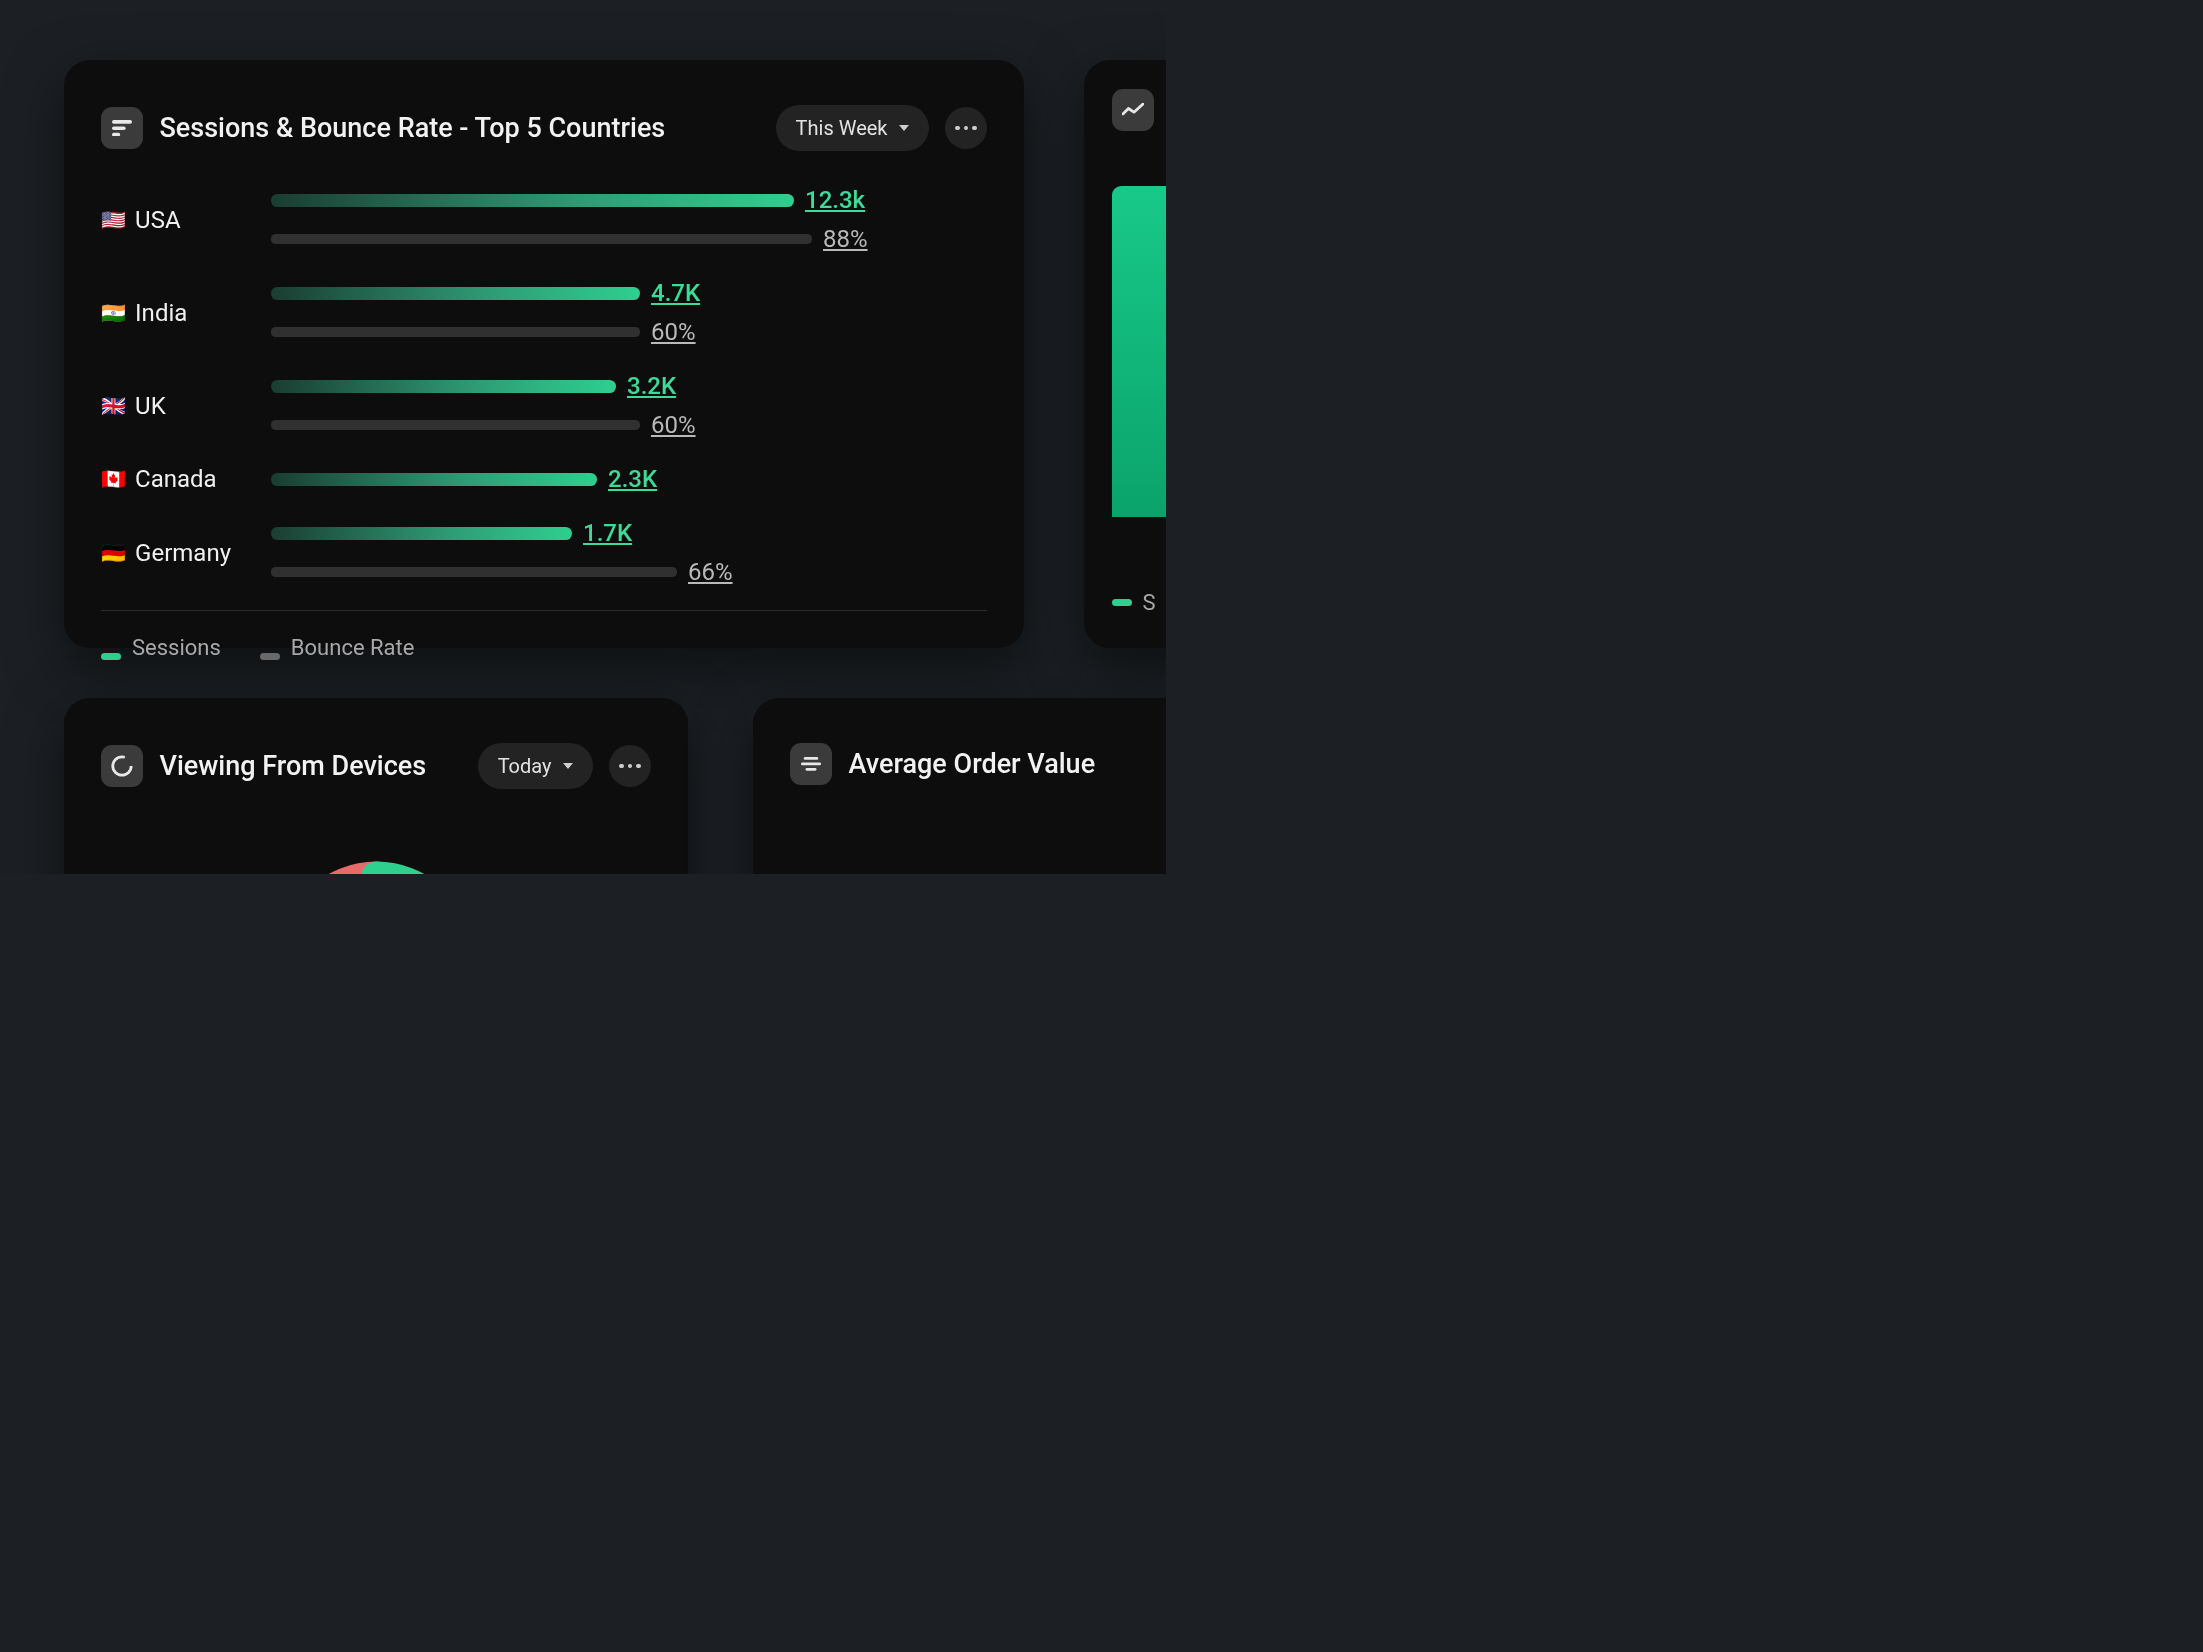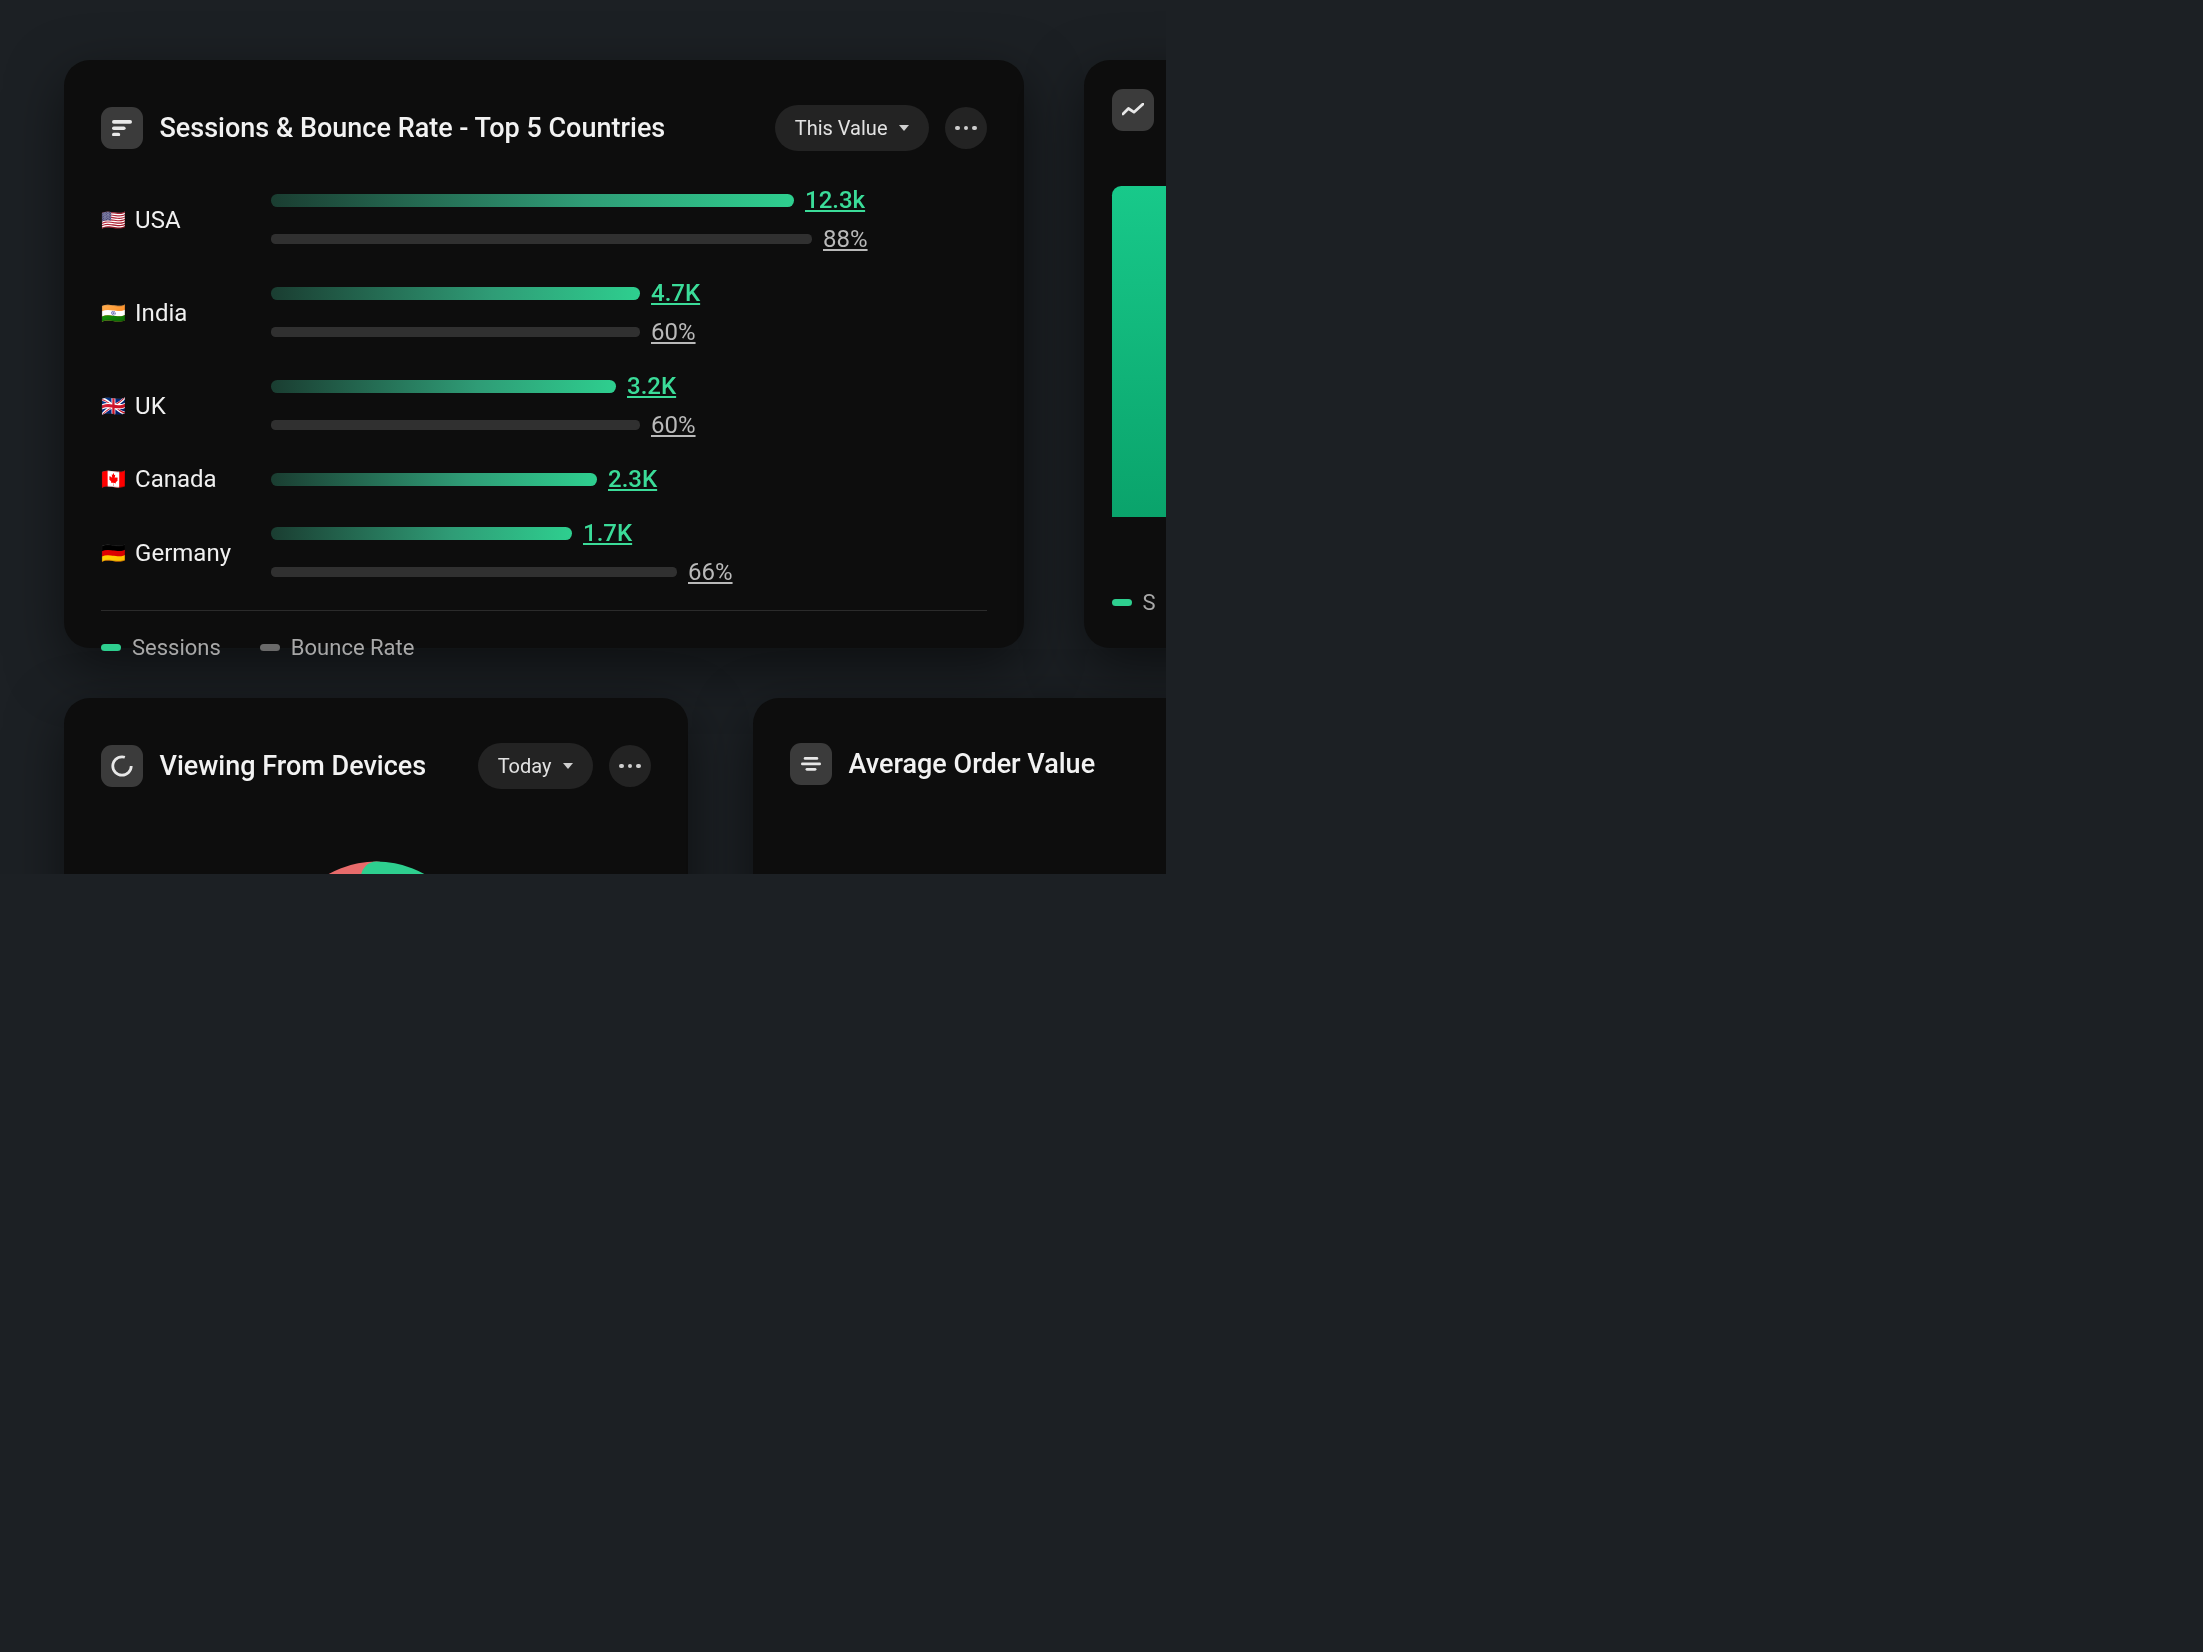--- a/index.html
+++ b/index.html
@@ -77,21 +77,21 @@
   .row-bars { flex:1; display:flex; flex-direction:column; gap:11px; }
   .bar-line { display:flex; align-items:center; gap:11px; }
   .bar-track { position:relative; height: 13px; border-radius: 6.4px; }
   .bar-track.session { background: linear-gradient(90deg, #1a3d31 0%, #2f9c76 60%, #2ecf8f 100%); }
   .bar-track.bounce { background: #303030; height: 9.2px; border-radius:4.6px; }
   .bar-value { font-size: 24px; white-space:nowrap;text-decoration:underline; }
   .bar-value.green { color: #3bdc99; font-weight:500; }
   .bar-value.grey  { color: #b9b9b9; }
   .divider { height:0.9px; background:#2b2b2b; margin-top:24px; }
   .legend { display:flex; gap:39px; margin-top:24px; }
-  .legend-item { display:flex; align-items:center; gap:11px; font-size:22px; color:#a8a8a8;}
+  .legend-item { display:flex; align-items:flex-end; gap:11px; font-size:22px; color:#a8a8a8;}
   .legend-swatch { width:20px; height:7.3px; border-radius:3.7px; }
   .legend-swatch.green { background:#2ecf8f; }
   .legend-swatch.grey  { background:#6a6a6a; }
 
   
   .right-card { left: 1084px; top: 60px; width: 367px; height: 588px; padding:29px 27.5px; }
   .right-chart-stub {
     margin-top: 55px;
     height: 331px;
     width: 100%;
@@ -127,21 +127,21 @@
     <div class="card-header">
       <div class="card-icon">
         <svg width="20" height="16.5" viewBox="0 0 22 18">
             <rect x="0" y="0" width="22" height="4" rx="2" fill="#e8e8e8"></rect>
             <rect x="0" y="7" width="15" height="4" rx="2" fill="#e8e8e8"></rect>
             <rect x="0" y="14" width="9" height="4" rx="2" fill="#e8e8e8"></rect>
           </svg>
       </div>
       <div class="card-title">Sessions &amp; Bounce Rate - Top 5 Countries</div>
       <div class="pill">
-        <span>This Value</span>
+        <span>This Week</span>
         <span class="caret-down"></span>
       </div>
       <div class="more-btn">
         <span></span>
           <span></span>
           <span></span>
       </div>
     </div>
 
     <div class="rows" id="rows-container">

